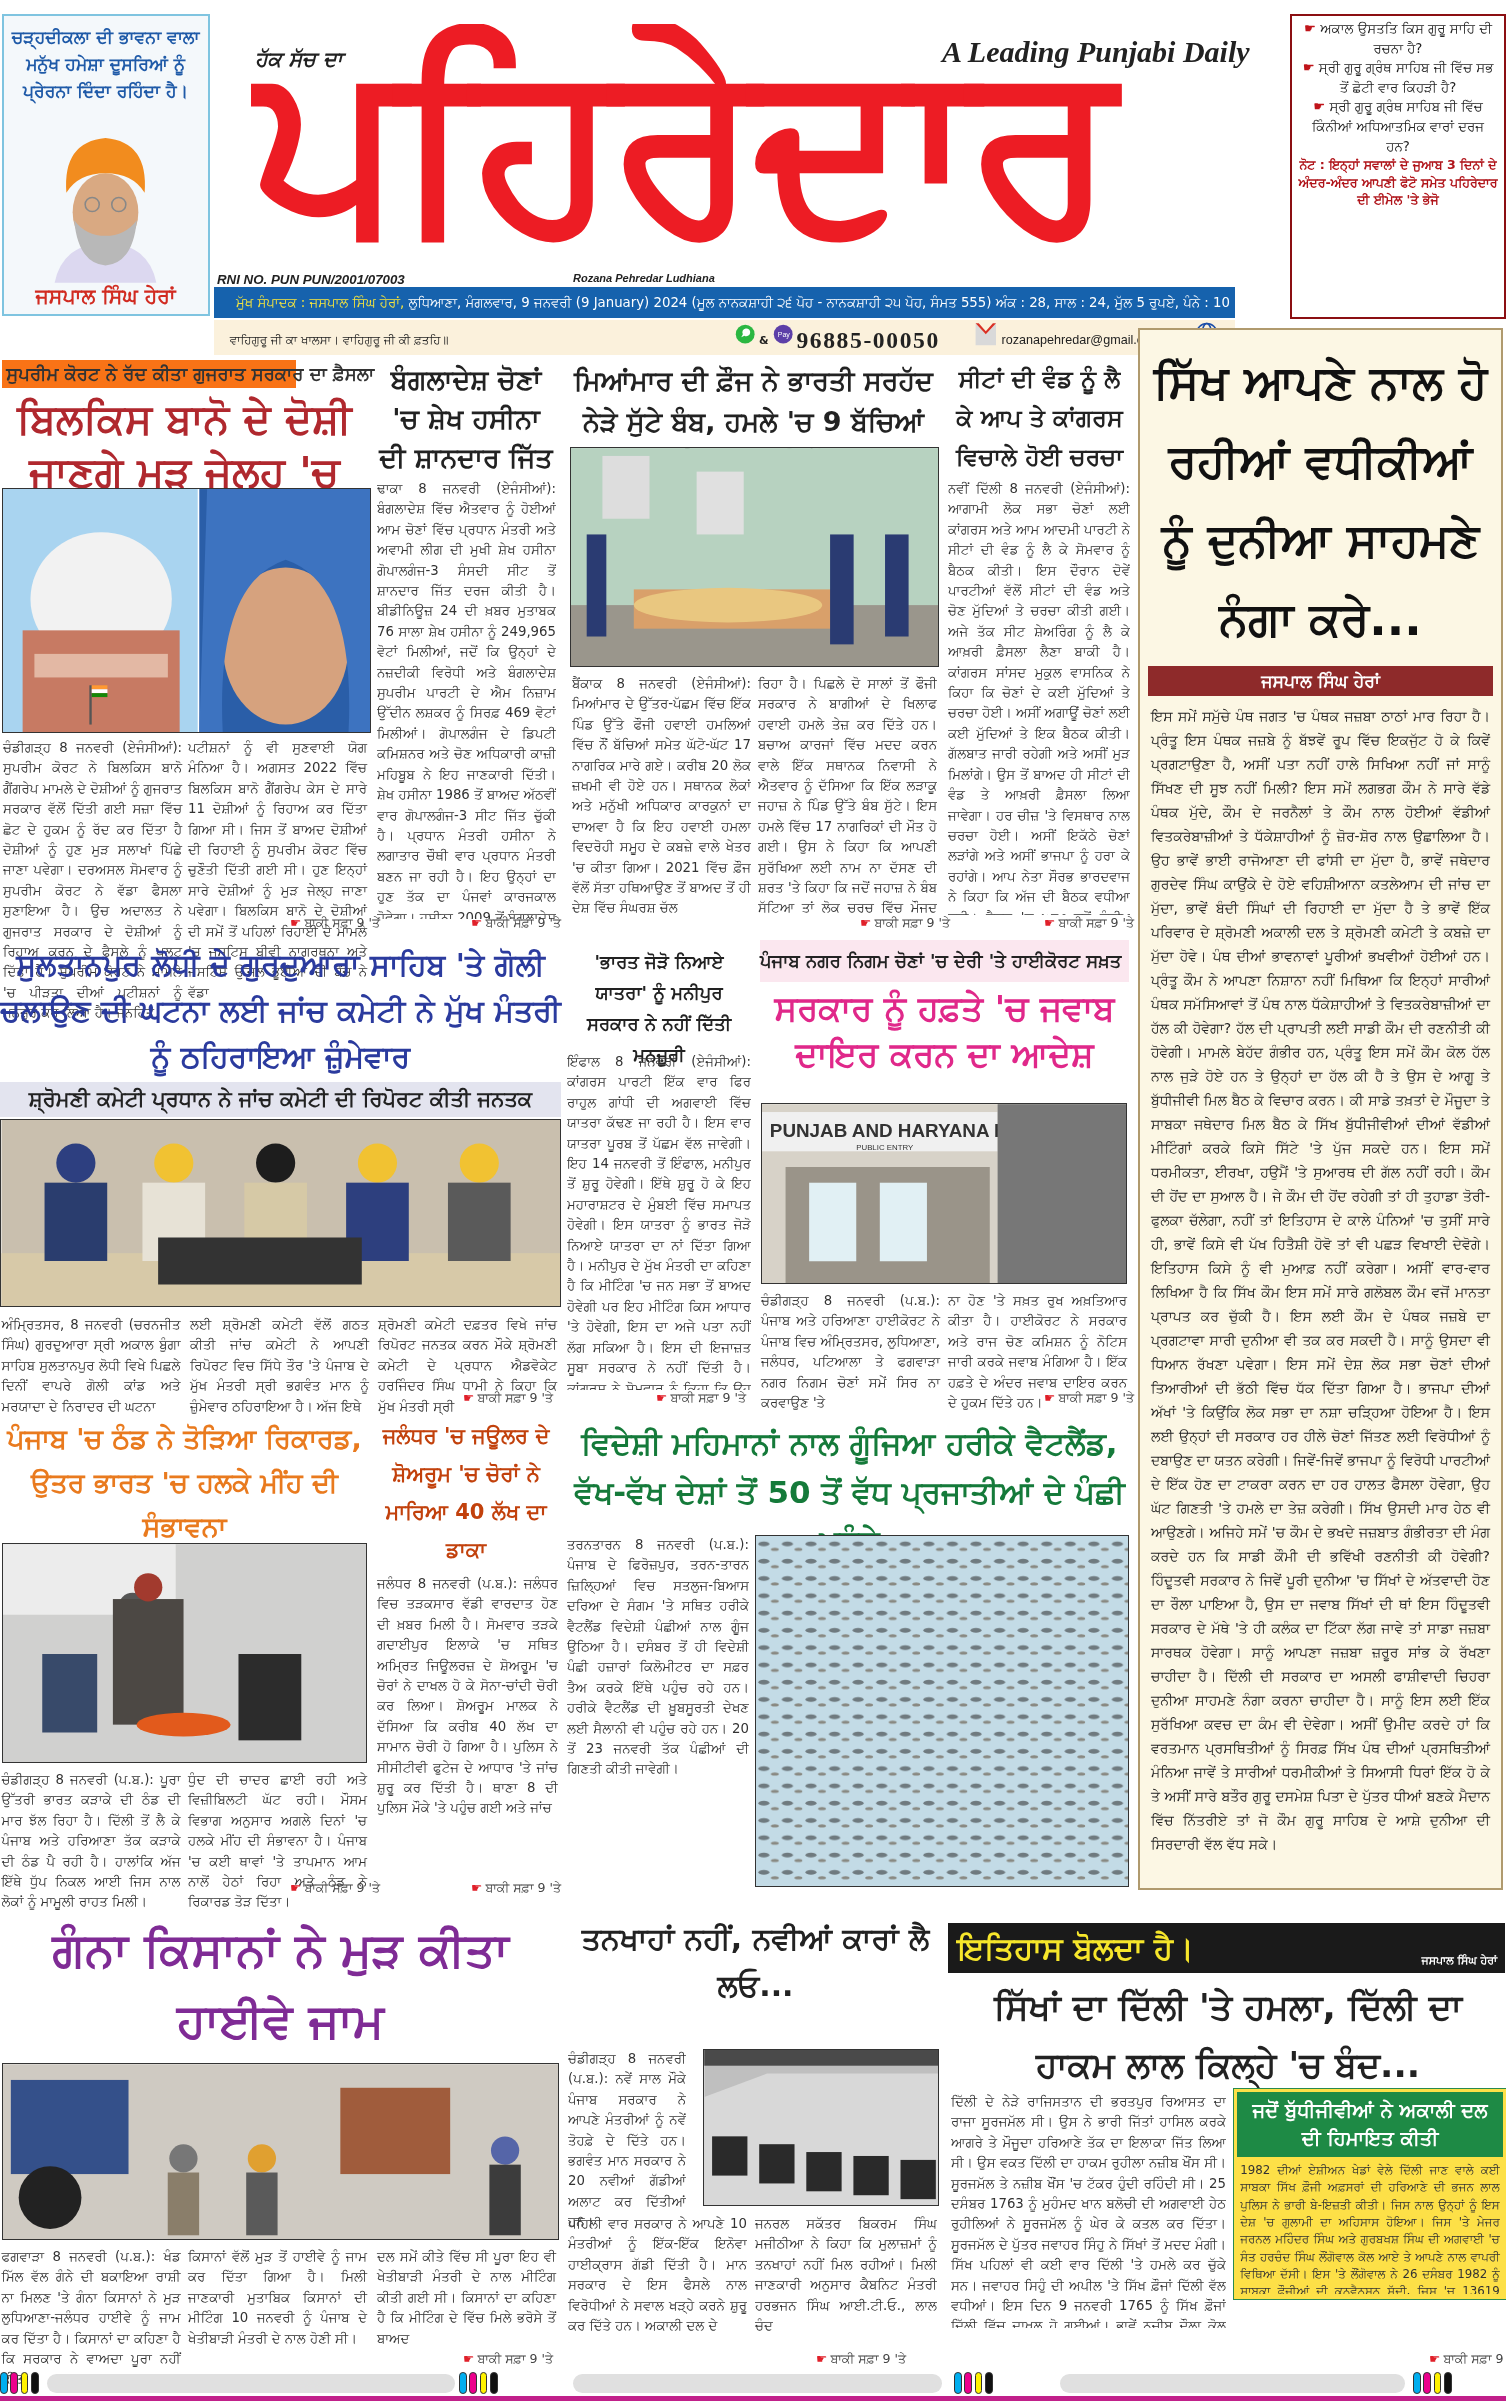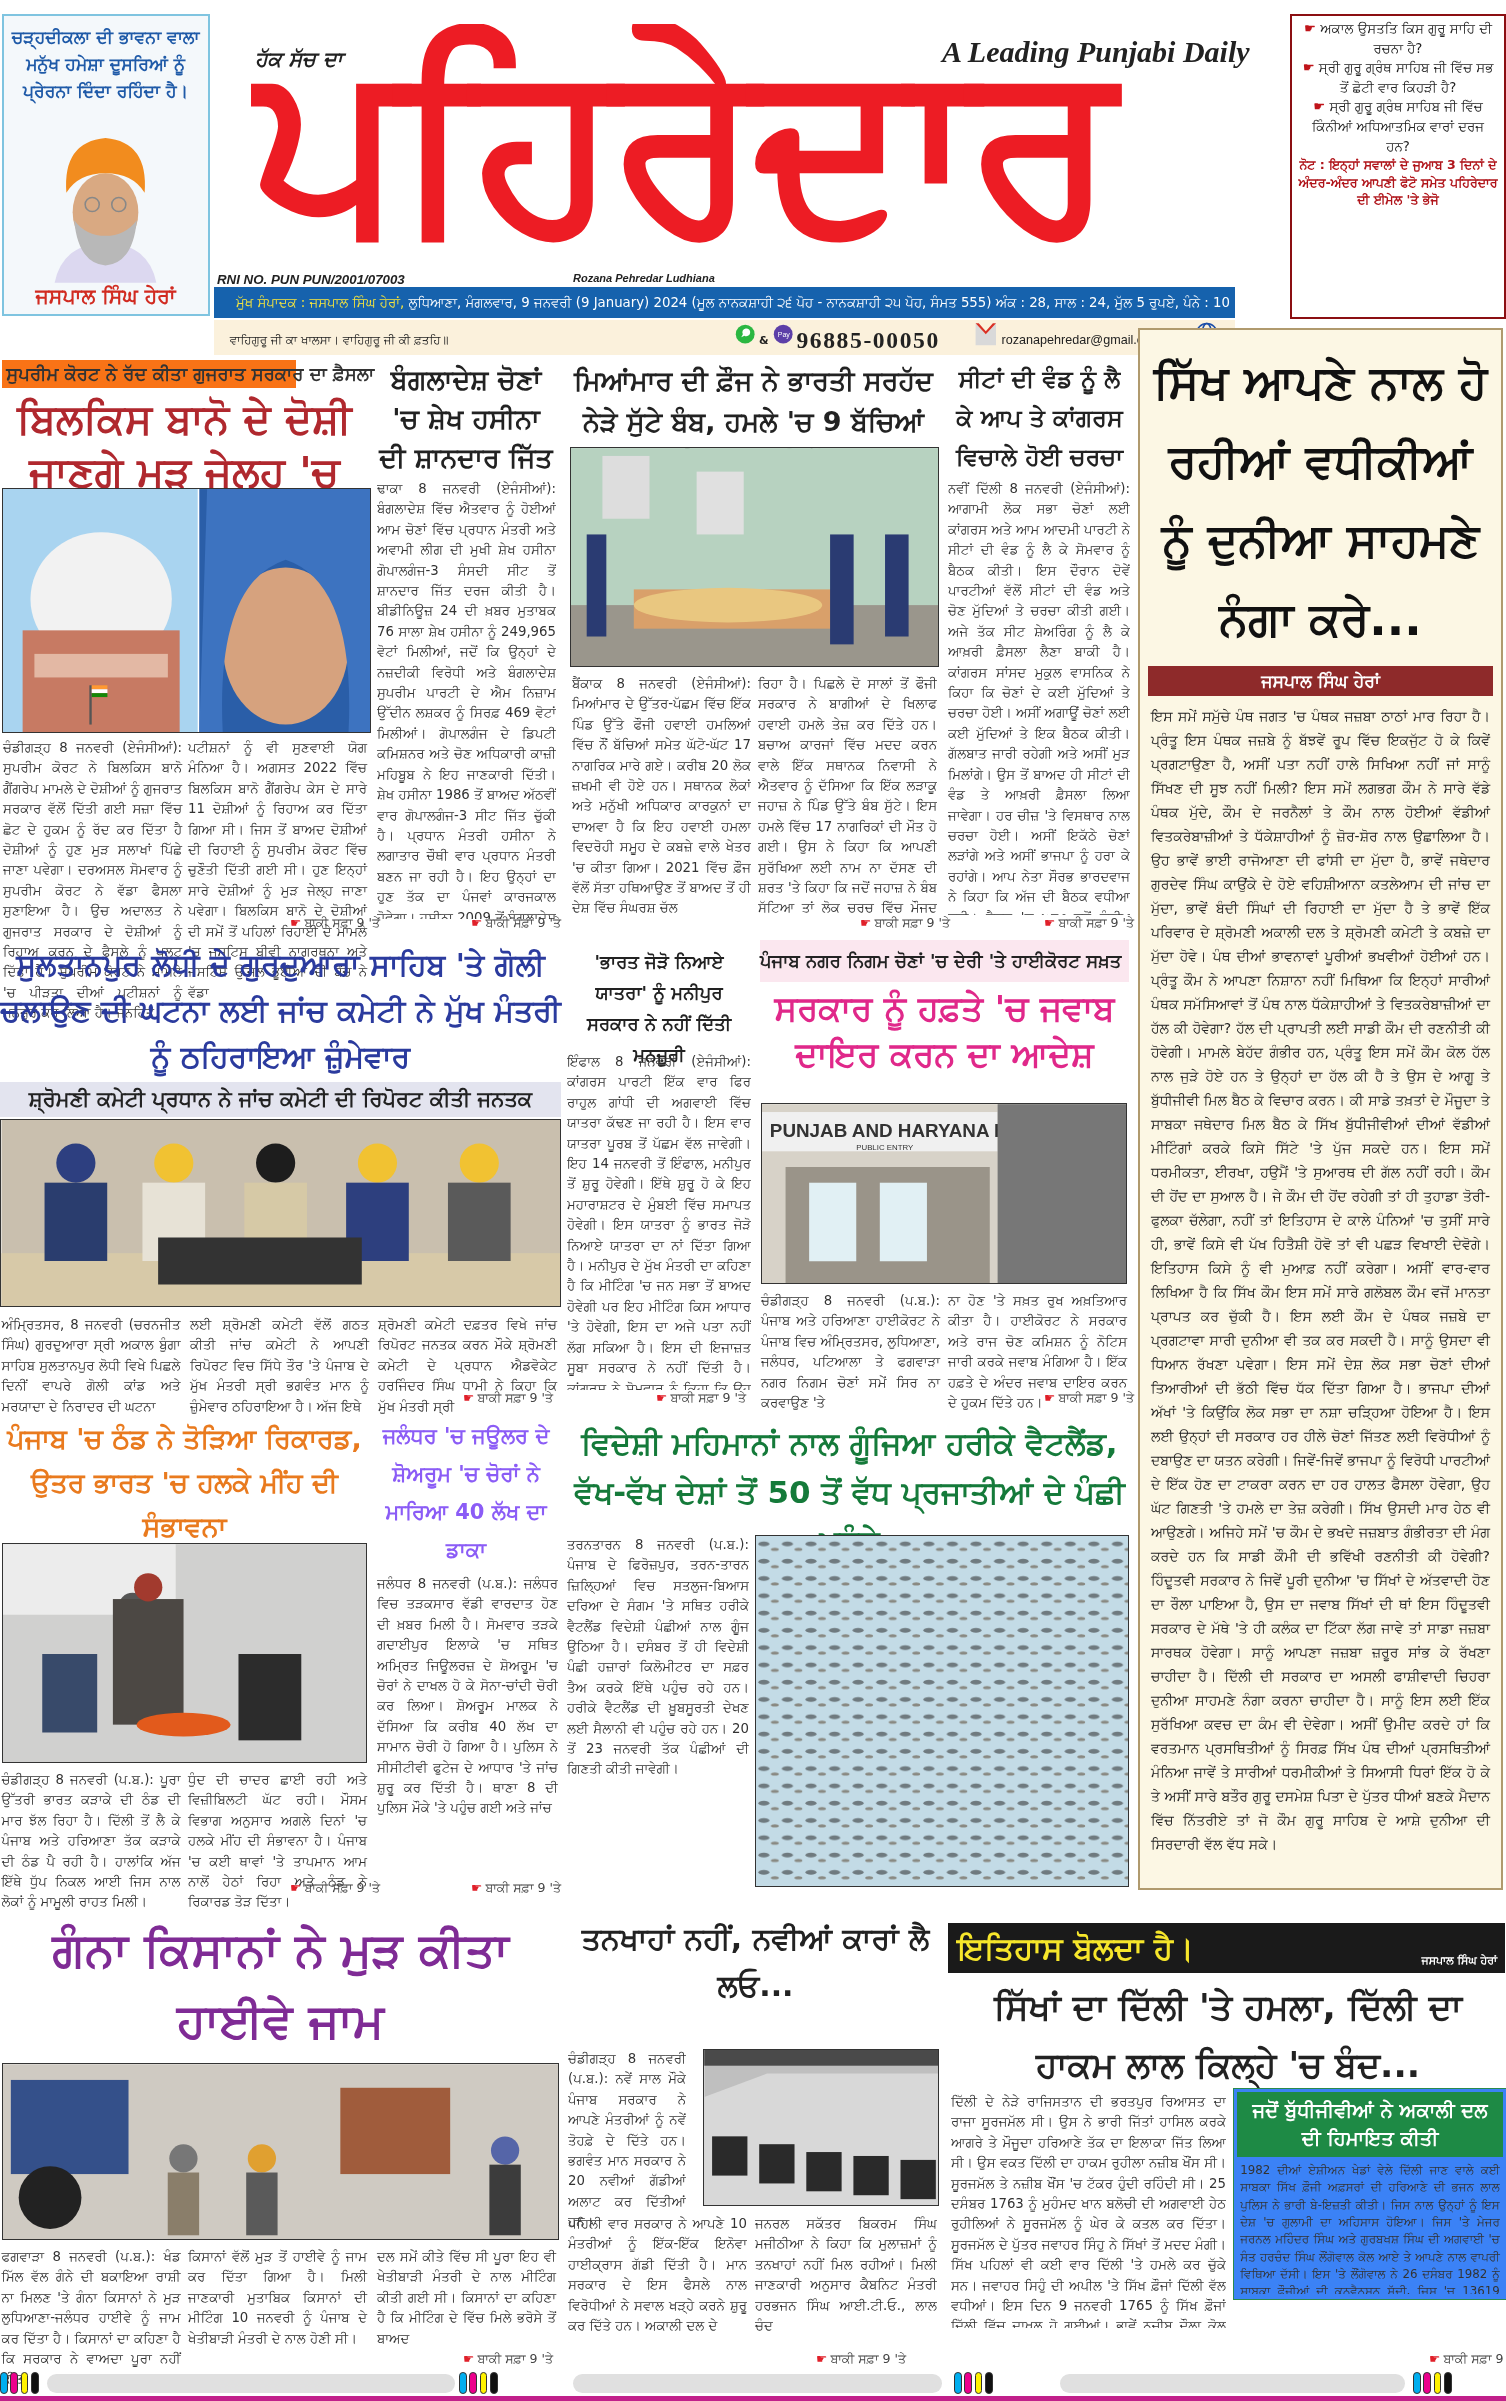--- a/index.html
+++ b/index.html
@@ -34,21 +34,21 @@
 
 .kicker{background:#fbe7de;color:#333;font-size:17.3px;font-weight:bold;padding:3.1px 4.7px;white-space:nowrap}
 
 #editorial{left:1138px;top:328px;width:365px;height:1562px;border:2.4px solid #b09a6e;background:#fcf7e4}
 #editorial-title{font-size:46px;line-height:79px;font-weight:bold;text-align:center;color:#111;padding:12.6px 7.9px 7.9px}
 #editorial-byline{background:#8e2a2a;color:#fff;text-align:center;font-weight:bold;font-size:17.3px;line-height:30px;margin:0 7.9px}
 #editorial-body{padding:7.9px 11px;font-size:14px;line-height:24px;text-align:justify;color:#222}
 
 #history-bar{left:948px;top:1923px;width:557px;height:50px;background:#1a1a1a;color:#f6e62b;font-weight:bold;font-size:31px;line-height:50px;padding-left:9.4px}
 #history-by{position:absolute;right:7.9px;bottom:4.7px;color:#fff;font-size:11px;line-height:14px}
-#green-box{left:1233px;top:2088px;width:274px;height:212px;border:1.6px solid #2a8a4e;background:#3b82f6}
+#green-box{left:1233px;top:2088px;width:274px;height:212px;border:1.6px solid #2a8a4e;background:#fde047}
 #green-head{background:#1e8a45;color:#fff;font-weight:bold;font-size:19.6px;line-height:28px;text-align:center;padding:4.7px 3.1px;margin:3.1px}
 .regbar{left:0;top:2372px;width:1506px;height:23.6px}
 .regdot{display:inline-block;width:7.9px;height:22px;border-radius:3.9px;margin-right:2.4px;border:0.8px solid #333}
 #bottom-line{left:0;top:2396px;width:1506px;height:5.5px;background:#c1208a}
 </style>
 </head>
 <body>
 
 <div id="quote-box" class="abs">
   <div id="quote-text">ਚੜ੍ਹਦੀਕਲਾ ਦੀ ਭਾਵਨਾ ਵਾਲਾ ਮਨੁੱਖ ਹਮੇਸ਼ਾ ਦੂਸਰਿਆਂ ਨੂੰ ਪ੍ਰੇਰਨਾ ਦਿੰਦਾ ਰਹਿੰਦਾ ਹੈ।</div>
@@ -230,21 +230,21 @@
     <circle cx="185" cy="55" r="18" fill="#a23a2e"></circle>
     <ellipse cx="230" cy="230" rx="60" ry="15" fill="#e25a1c"></ellipse>
     <rect x="50" y="140" width="70" height="100" fill="#384a6a"></rect>
     <rect x="300" y="140" width="80" height="110" fill="#2c2c2c"></rect>
   </svg>
 </div>
 <div class="col body-text" style="left:1.6px;top:1770px;width:179px">ਚੰਡੀਗੜ੍ਹ 8 ਜਨਵਰੀ (ਪ.ਬ.): ਪੂਰਾ ਉੱਤਰੀ ਭਾਰਤ ਕੜਾਕੇ ਦੀ ਠੰਡ ਦੀ ਮਾਰ ਝੱਲ ਰਿਹਾ ਹੈ। ਦਿੱਲੀ ਤੋਂ ਲੈ ਕੇ ਪੰਜਾਬ ਅਤੇ ਹਰਿਆਣਾ ਤੱਕ ਕੜਾਕੇ ਦੀ ਠੰਡ ਪੈ ਰਹੀ ਹੈ। ਹਾਲਾਂਕਿ ਅੱਜ ਇੱਥੇ ਧੁੱਪ ਨਿਕਲ ਆਈ ਜਿਸ ਨਾਲ ਲੋਕਾਂ ਨੂੰ ਮਾਮੂਲੀ ਰਾਹਤ ਮਿਲੀ।</div>
 <div class="col body-text" style="left:188px;top:1770px;width:179px">ਧੁੰਦ ਦੀ ਚਾਦਰ ਛਾਈ ਰਹੀ ਅਤੇ ਵਿਜ਼ੀਬਿਲਟੀ ਘੱਟ ਰਹੀ। ਮੌਸਮ ਵਿਭਾਗ ਅਨੁਸਾਰ ਅਗਲੇ ਦਿਨਾਂ 'ਚ ਹਲਕੇ ਮੀਂਹ ਦੀ ਸੰਭਾਵਨਾ ਹੈ। ਪੰਜਾਬ 'ਚ ਕਈ ਥਾਵਾਂ 'ਤੇ ਤਾਪਮਾਨ ਆਮ ਨਾਲੋਂ ਹੇਠਾਂ ਰਿਹਾ ਅਤੇ ਠੰਡ ਨੇ ਰਿਕਾਰਡ ਤੋੜ ਦਿੱਤਾ।</div>
 <div class="abs cont" style="left:290px;top:1880px"><span class="hand">☛</span><span>ਬਾਕੀ ਸਫ਼ਾ 9 'ਤੇ</span></div>
 
-<div class="abs hl" style="left:375px;top:1417px;width:182px;font-size:21px;line-height:38px;color:#8b5cf6">ਜਲੰਧਰ 'ਚ ਜਊਲਰ ਦੇ ਸ਼ੋਅਰੂਮ 'ਚ ਚੋਰਾਂ ਨੇ ਮਾਰਿਆ 40 ਲੱਖ ਦਾ ਡਾਕਾ</div>
+<div class="abs hl" style="left:375px;top:1417px;width:182px;font-size:21px;line-height:38px;color:#c2410c">ਜਲੰਧਰ 'ਚ ਜਊਲਰ ਦੇ ਸ਼ੋਅਰੂਮ 'ਚ ਚੋਰਾਂ ਨੇ ਮਾਰਿਆ 40 ਲੱਖ ਦਾ ਡਾਕਾ</div>
 <div class="col body-text" style="left:377px;top:1574px;width:181px;height:302px;overflow:hidden">ਜਲੰਧਰ 8 ਜਨਵਰੀ (ਪ.ਬ.): ਜਲੰਧਰ ਵਿਚ ਤੜਕਸਾਰ ਵੱਡੀ ਵਾਰਦਾਤ ਹੋਣ ਦੀ ਖ਼ਬਰ ਮਿਲੀ ਹੈ। ਸੋਮਵਾਰ ਤੜਕੇ ਗਦਾਈਪੁਰ ਇਲਾਕੇ 'ਚ ਸਥਿਤ ਅਮ੍ਰਿਤ ਜਿਊਲਰਜ਼ ਦੇ ਸ਼ੋਅਰੂਮ 'ਚ ਚੋਰਾਂ ਨੇ ਦਾਖਲ ਹੋ ਕੇ ਸੋਨਾ-ਚਾਂਦੀ ਚੋਰੀ ਕਰ ਲਿਆ। ਸ਼ੋਅਰੂਮ ਮਾਲਕ ਨੇ ਦੱਸਿਆ ਕਿ ਕਰੀਬ 40 ਲੱਖ ਦਾ ਸਾਮਾਨ ਚੋਰੀ ਹੋ ਗਿਆ ਹੈ। ਪੁਲਿਸ ਨੇ ਸੀਸੀਟੀਵੀ ਫੁਟੇਜ ਦੇ ਆਧਾਰ 'ਤੇ ਜਾਂਚ ਸ਼ੁਰੂ ਕਰ ਦਿੱਤੀ ਹੈ। ਥਾਣਾ 8 ਦੀ ਪੁਲਿਸ ਮੌਕੇ 'ਤੇ ਪਹੁੰਚ ਗਈ ਅਤੇ ਜਾਂਚ</div>
 <div class="abs cont" style="left:471px;top:1880px"><span class="hand">☛</span><span>ਬਾਕੀ ਸਫ਼ਾ 9 'ਤੇ</span></div>
 
 <div class="abs hl" style="left:567px;top:1419px;width:565px;font-size:31px;line-height:49px;color:#157a3a">ਵਿਦੇਸ਼ੀ ਮਹਿਮਾਨਾਂ ਨਾਲ ਗੂੰਜਿਆ ਹਰੀਕੇ ਵੈਟਲੈਂਡ, ਵੱਖ-ਵੱਖ ਦੇਸ਼ਾਂ ਤੋਂ 50 ਤੋਂ ਵੱਧ ਪ੍ਰਜਾਤੀਆਂ ਦੇ ਪੰਛੀ ਪਹੁੰਚੇ</div>
 <div class="col body-text" style="left:567px;top:1535px;width:182px;height:353px;overflow:hidden">ਤਰਨਤਾਰਨ 8 ਜਨਵਰੀ (ਪ.ਬ.): ਪੰਜਾਬ ਦੇ ਫਿਰੋਜ਼ਪੁਰ, ਤਰਨ-ਤਾਰਨ ਜ਼ਿਲ੍ਹਿਆਂ ਵਿਚ ਸਤਲੁਜ-ਬਿਆਸ ਦਰਿਆ ਦੇ ਸੰਗਮ 'ਤੇ ਸਥਿਤ ਹਰੀਕੇ ਵੈਟਲੈਂਡ ਵਿਦੇਸ਼ੀ ਪੰਛੀਆਂ ਨਾਲ ਗੂੰਜ ਉਠਿਆ ਹੈ। ਦਸੰਬਰ ਤੋਂ ਹੀ ਵਿਦੇਸ਼ੀ ਪੰਛੀ ਹਜ਼ਾਰਾਂ ਕਿਲੋਮੀਟਰ ਦਾ ਸਫ਼ਰ ਤੈਅ ਕਰਕੇ ਇੱਥੇ ਪਹੁੰਚ ਰਹੇ ਹਨ। ਹਰੀਕੇ ਵੈਟਲੈਂਡ ਦੀ ਖ਼ੂਬਸੂਰਤੀ ਦੇਖਣ ਲਈ ਸੈਲਾਨੀ ਵੀ ਪਹੁੰਚ ਰਹੇ ਹਨ। 20 ਤੋਂ 23 ਜਨਵਰੀ ਤੱਕ ਪੰਛੀਆਂ ਦੀ ਗਿਣਤੀ ਕੀਤੀ ਜਾਵੇਗੀ।</div>
 <div class="abs photo" style="left:755px;top:1535px;width:374px;height:352px">
   <svg width="374" height="352" viewBox="0 0 476 448">
     <defs>
       <pattern id="birds" width="30" height="22" patternUnits="userSpaceOnUse">
         <ellipse cx="10" cy="10" rx="7" ry="3" fill="#2b2b2b"></ellipse>

